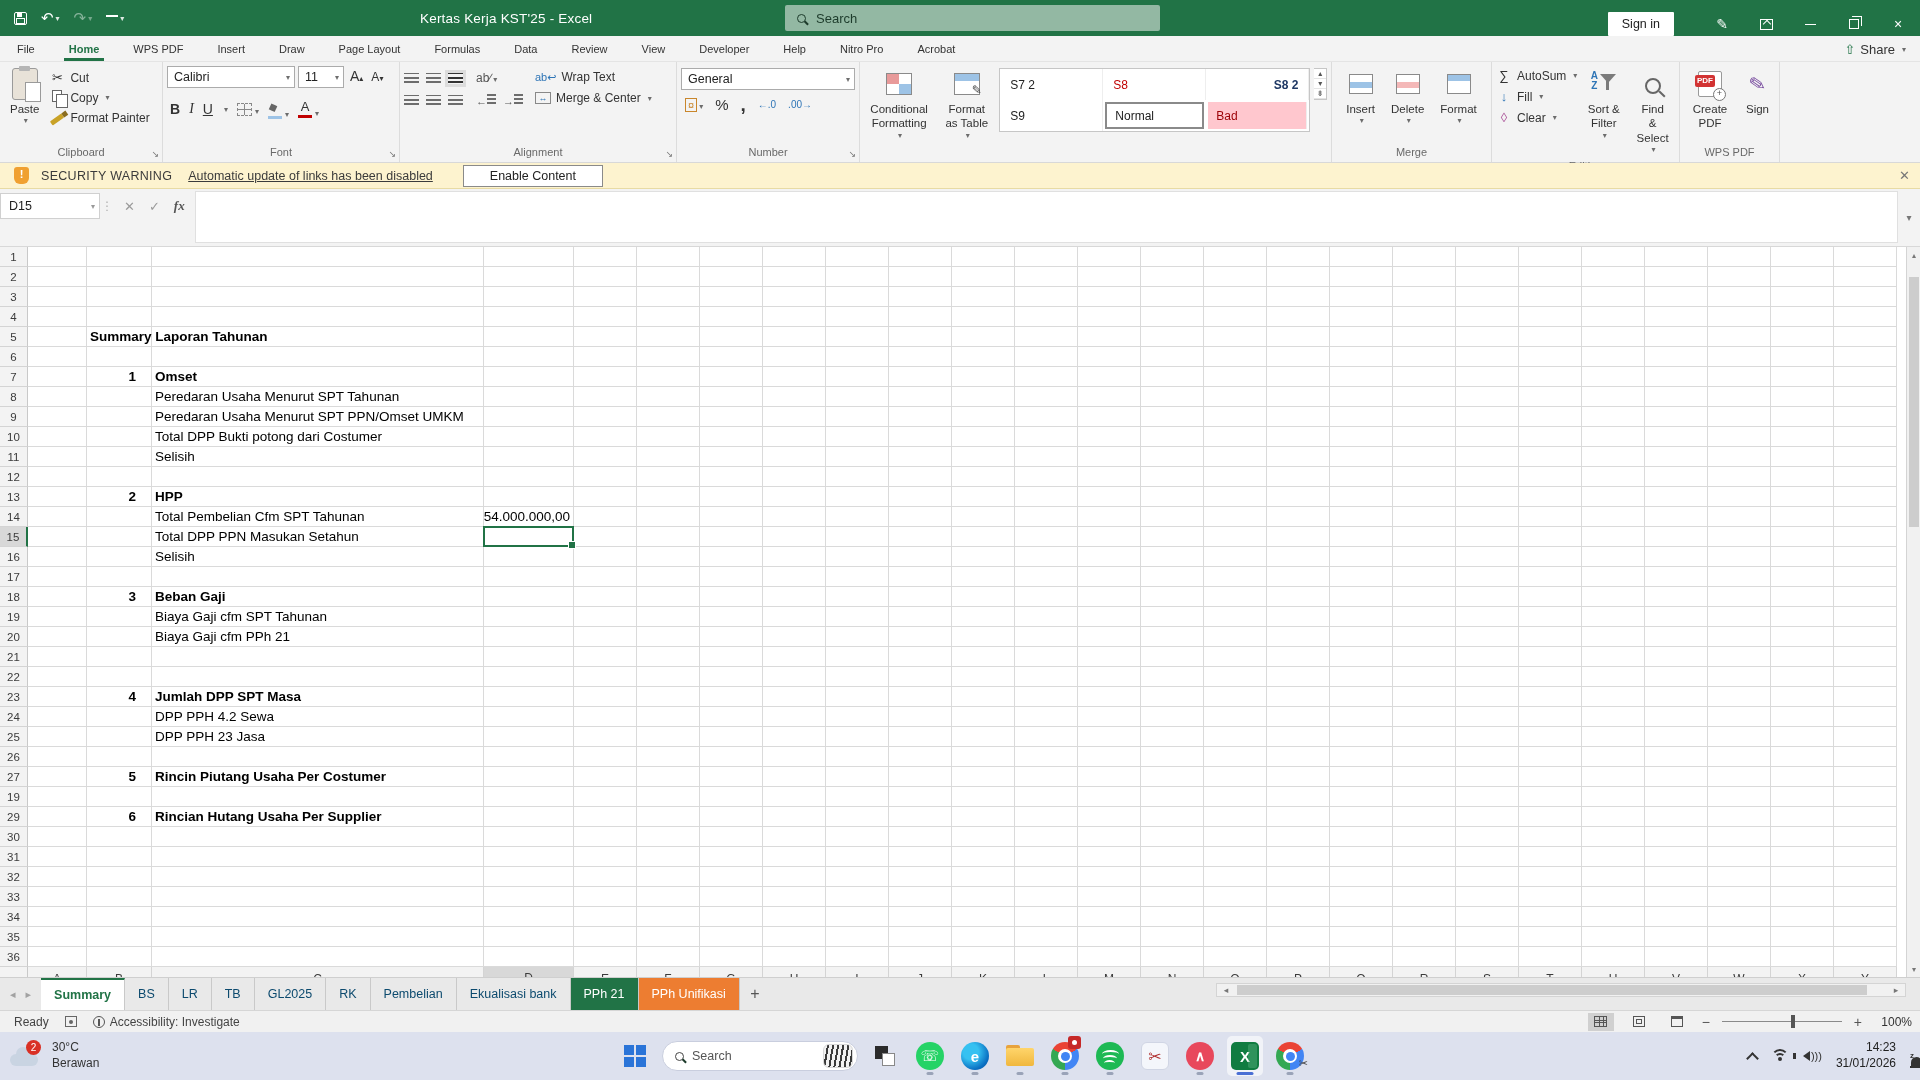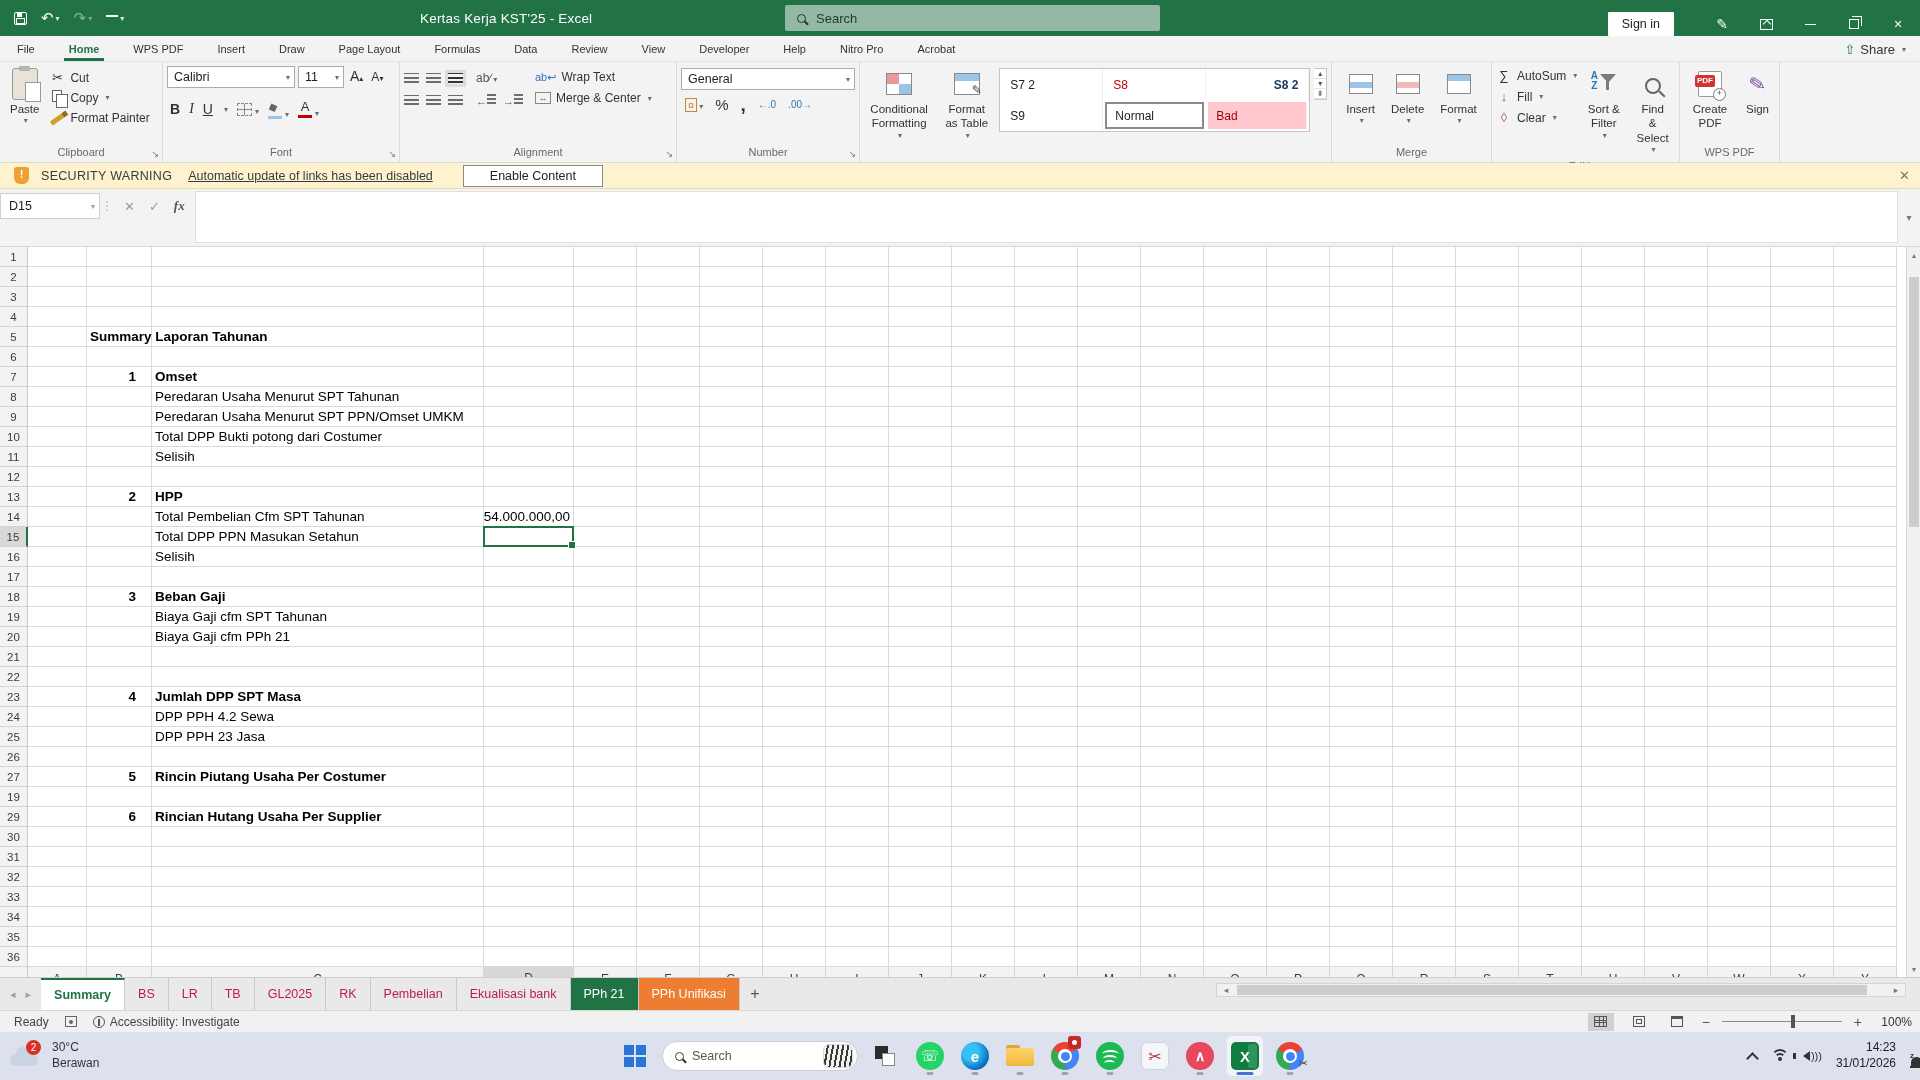--- a/index.html
+++ b/index.html
@@ -136,21 +136,21 @@
   .cell.rb{justify-content:flex-end;padding-right:15px;}
   .selbox{position:absolute;border:2px solid #217346;background:transparent;z-index:5;}
   .selbox:after{content:"";position:absolute;right:-4px;bottom:-4px;width:6px;height:6px;background:#217346;border:1px solid #fff;}
   .vscroll{position:absolute;right:0;top:0;width:14px;height:730px;background:#f1f1f1;border-left:1px solid #d4d4d4;z-index:6;}
   .vthumb{position:absolute;left:2px;top:30px;width:10px;height:250px;background:#cdcdcd;}
   .varr{position:absolute;left:0;width:14px;height:16px;display:flex;align-items:center;justify-content:center;font-size:8px;color:#777;}
 
   
   .tabbar{position:absolute;left:0;top:977px;width:1920px;height:33px;background:#e9e9e9;border-top:1px solid #cfcfcf;display:flex;align-items:stretch;}
   .tabnav{display:flex;align-items:center;gap:10px;padding:0 10px;color:#a2a2a2;font-size:11px;}
-  .stab{display:flex;align-items:center;padding:0 13px;font-size:12.5px;color:#be185d;border-right:1px solid #c9c9c9;background:#e9e9e9;white-space:nowrap;}
+  .stab{display:flex;align-items:center;padding:0 13px;font-size:12.5px;color:#0c4a6e;border-right:1px solid #c9c9c9;background:#e9e9e9;white-space:nowrap;}
   .stab.active{background:#fff;color:#217346;font-weight:bold;border-top:2px solid #217346;}
   .addsheet{width:30px;display:flex;align-items:center;justify-content:center;color:#555;font-size:16px;}
   .hscroll{position:absolute;right:14px;top:5px;width:690px;height:14px;background:#f1f1f1;border:1px solid #d4d4d4;display:flex;align-items:center;}
   .hthumb{position:absolute;left:20px;width:630px;height:10px;top:1px;background:#cdcdcd;}
   .harr{width:18px;text-align:center;font-size:9px;color:#777;z-index:2;}
   .harr.right{position:absolute;right:0;}
 
   
   .statusbar{position:absolute;left:0;top:1010px;width:1920px;height:22px;background:#f1f1f1;border-top:1px solid #d6d6d6;display:flex;align-items:center;font-size:12px;color:#444;}
   .st-left{display:flex;align-items:center;gap:16px;padding-left:14px;}

